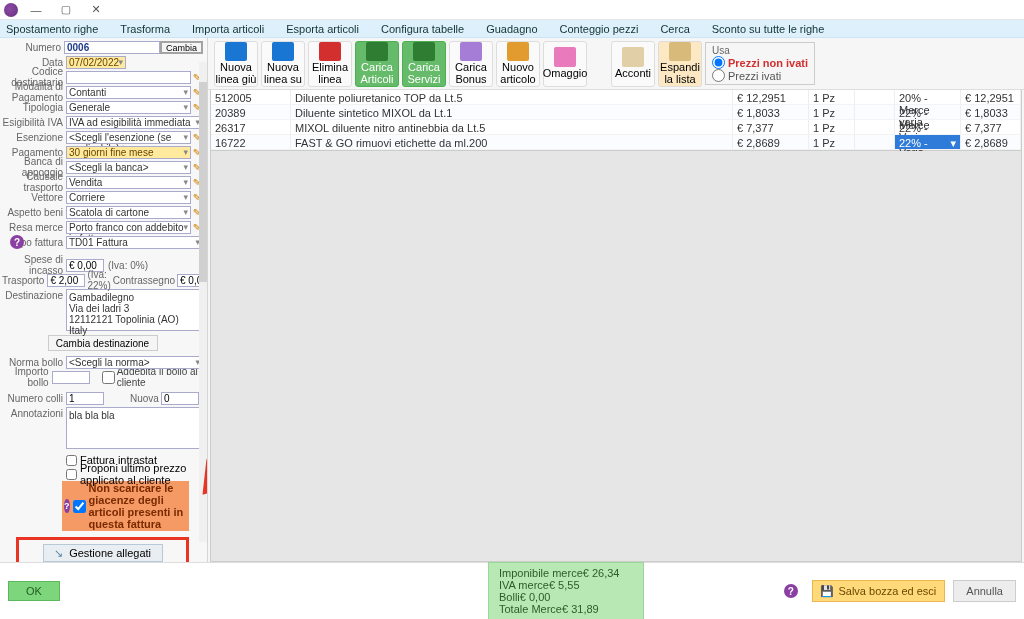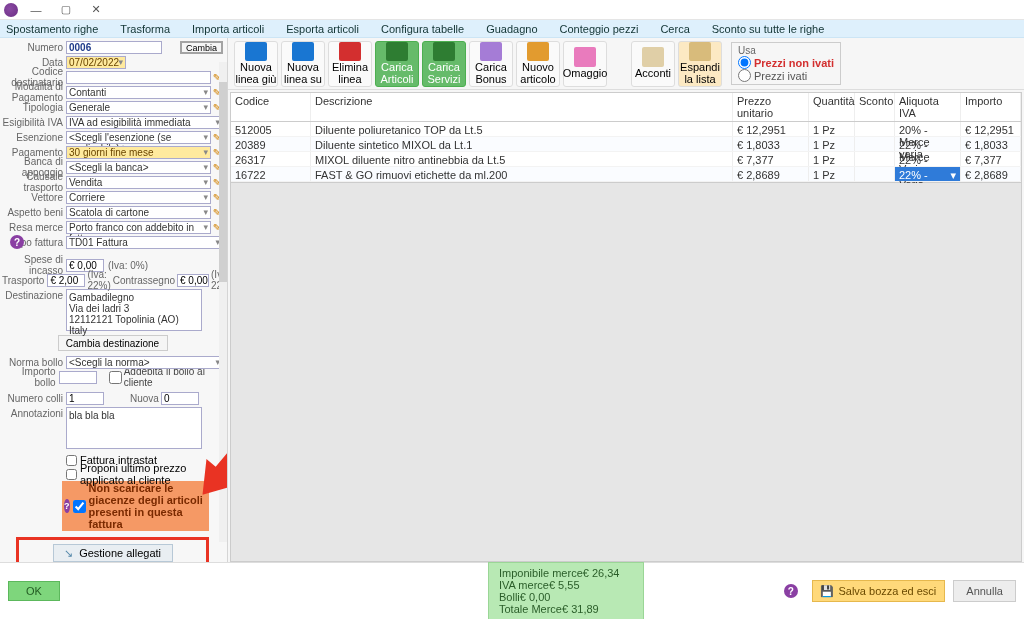--- a/index.html
+++ b/index.html
@@ -5,21 +5,21 @@
 *{box-sizing:border-box;margin:0;padding:0;font-family:"Segoe UI",Tahoma,sans-serif;font-size:11px}
 body{background:#fff;width:1024px;height:619px;position:relative;overflow:hidden}
 .titlebar{height:20px;background:#fff;display:flex;align-items:center;padding:0 4px;border-bottom:1px solid #e5e5e5}
 .titlebar-icon{width:14px;height:14px;background:radial-gradient(circle at 40% 40%,#8a4aa3,#6b2e84);border-radius:50%;margin-right:4px}
 .titlebar-text{color:#333;flex:1}
 .titlebar-btns{display:flex;gap:2px}
 .titlebar-btn{width:28px;height:16px;display:flex;align-items:center;justify-content:center;color:#555}
 .menubar{height:18px;background:#def0fc;display:flex;align-items:center;padding:0 6px;gap:22px;color:#133;border-bottom:1px solid #cce5f5}
 .menubar span{cursor:default}
 .workarea{display:flex;height:524px}
-.left-panel{width:228px;background:#f7f7f7;border-right:1px solid #d5d5d5;position:relative;overflow:hidden}
+.left-panel{width:208px;background:#f7f7f7;border-right:1px solid #d5d5d5;position:relative;overflow:hidden}
 .form-rows{padding:2px 4px 0 2px}
 .frow{display:flex;align-items:center;height:14px;margin-bottom:1px}
 .flabel{width:64px;text-align:right;padding-right:3px;color:#666;font-size:10px}
 .finput{flex:1;height:13px;border:1px solid #aac;background:#fff;padding-left:2px;font-size:10px;color:#333;position:relative}
 .finput.cb::after{content:"▾";position:absolute;right:2px;top:0;color:#888;font-size:9px}
 .finput.hl{background:#ffea9e;color:#6a4500}
 .finput.num{color:#1e3a8a;font-weight:bold}
 .pencil{width:12px;text-align:center;color:#d08000;font-size:10px}
 .sm-in{width:38px;height:13px;border:1px solid #aac;background:#fff;font-size:10px;padding-left:2px}
 .txtarea{width:136px;height:42px;border:1px solid #aac;background:#fff;font-size:10px;padding:2px;color:#333;white-space:pre-line;margin-left:64px}
@@ -39,21 +39,21 @@
 .tbtn{width:44px;height:46px;border:1px solid #ddd;border-radius:3px;display:flex;flex-direction:column;align-items:center;justify-content:center;font-size:9px;text-align:center;line-height:1.05;background:#fafafa}
 .tbtn.blue .ticon{background:#1976d2}
 .tbtn.red .ticon{background:#d32f2f}
 .tbtn.green{background:#66bb6a;color:#fff;border-color:#4caf50}
 .tbtn.green .ticon{background:#2e7d32}
 .tbtn.bonus .ticon{background:#a57cd6}
 .tbtn.art .ticon{background:#e29b2f}
 .tbtn.gift .ticon{background:#e97bbd}
 .ticon{width:22px;height:20px;border-radius:2px;margin-bottom:1px}
 .tspacer{width:18px}
-.usa-box{margin-left:6px;border:1px solid #ccc;padding:2px 6px;font-size:10px;color:#555}
+.usa-box{margin-left:0;border:1px solid #ccc;padding:2px 6px;font-size:10px;color:#555}
 .usa-box .opt{display:flex;align-items:center;gap:3px}
 .usa-box .opt.sel label{color:#d32f2f;font-weight:bold}
 .grid-head{display:flex;background:#fff;border:1px solid #ccc;margin:2px 2px 0 2px;font-size:10px;color:#333}
 .grid-head>div, .grid-row>div{padding:2px 4px;border-right:1px solid #eee}
 .c-cod{width:80px}
 .c-desc{flex:1}
 .c-prezzo{width:76px;text-align:left}
 .c-qty{width:46px}
 .c-sco{width:40px}
 .c-iva{width:66px}
@@ -297,29 +297,20 @@
         <div class="opt sel">
             <input type="radio" checked="" style="">
             <label>Prezzi non ivati</label>
           </div>
         <div class="opt">
             <input type="radio" style="">
             <label>Prezzi ivati</label>
           </div>
       </div>
     </div>
-    <div class="grid-head">
-      <div class="c-cod">Codice</div>
-      <div class="c-desc">Descrizione</div>
-      <div class="c-prezzo">Prezzo unitario</div>
-      <div class="c-qty">Quantità</div>
-      <div class="c-sco">Sconto</div>
-      <div class="c-iva">Aliquota IVA</div>
-      <div class="c-imp">Importo</div>
-    </div>
     <div class="grid-body" id="grid-body">
         <div class="grid-row">
           <div class="c-cod">512005</div>
           <div class="c-desc">Diluente poliuretanico TOP da Lt.5</div>
           <div class="c-prezzo">€ 12,2951</div>
           <div class="c-qty">1 Pz</div>
           <div class="c-sco"></div>
           <div class="c-iva">20% - Merce varia</div>
           <div class="c-imp">€ 12,2951</div>
         </div>

